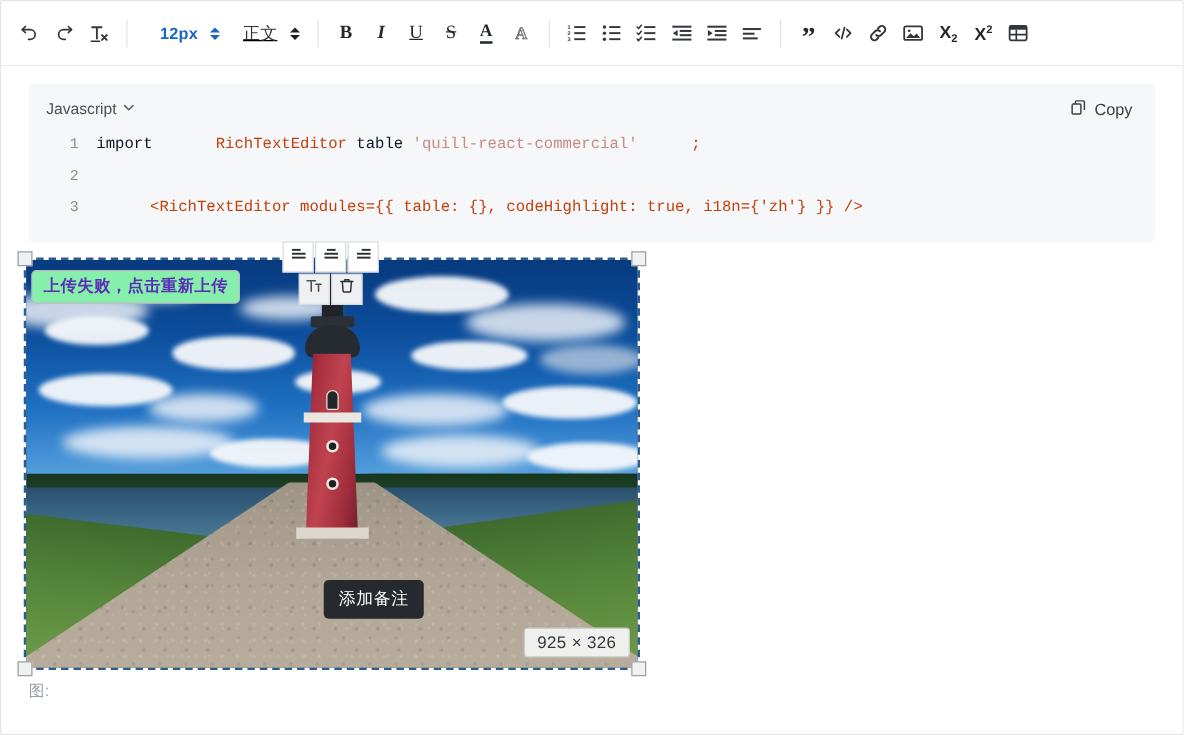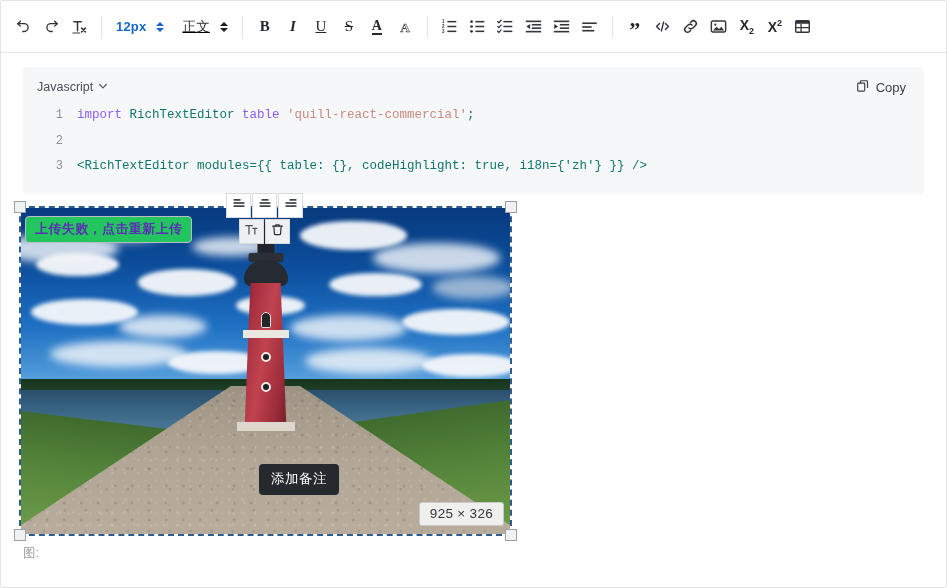--- a/index.html
+++ b/index.html
@@ -118,23 +118,23 @@
   .code-row { display: flex; white-space: pre; }
   .ln {
     width: 26px;
     text-align: right;
     color: #8b9097;
     margin-right: 14px;
     flex: 0 0 26px;
     font-size: 12px;
     user-select: none;
   }
-  .tok-kw  { color: #8b5cf6; }
+  .tok-kw  { color: #0f172a; }
   .tok-str { color: #c98b80; text-align: center; }
-  .tok-def { color: #0f766e; }
+  .tok-def { color: #c2410c; margin-left: 43px; }
 
   
   .img-wrap {
     position: relative;
     width: 489px;
     margin-left: -2px;
   }
   .img-frame {
     position: relative;
     width: 489px;
@@ -219,21 +219,21 @@
   .lh-win { position: absolute; left: 50%; transform: translateX(-50%); width: 10px; height: 16px; background: #23262b; border-radius: 6px 6px 2px 2px; border: 1.5px solid #e7e2da; }
   .lh-win.w1 { top: 41%; }
   .lh-port { position: absolute; left: 50%; transform: translateX(-50%); width: 10px; height: 10px; border-radius: 50%; background: #1d2025; border: 2px solid #efebe4; }
   .lh-port.p1 { top: 61%; }
   .lh-port.p2 { top: 76%; }
 
   
   .upload-fail {
     position: absolute;
     left: 4px; top: 8px;
-    background: #22c55e;
+    background: #86efac;
     border: 1px solid #b9bcc2;
     border-radius: 4px;
     padding: 3px 9px 4px 9px;
     font-size: 13px;
     color: #5a2fb5;
     font-weight: bold;
     letter-spacing: .4px;
     white-space: nowrap;
     cursor: pointer;
     z-index: 6;
@@ -332,21 +332,21 @@
           <path d="M5 5h10M10 5v12" stroke-width="2"></path>
             <path d="M4 20h9" stroke-width="1.6"></path>
           <path d="M15.5 13.5l5 5M20.5 13.5l-5 5" stroke-width="2.1"></path>
         </svg>
       </span>
     </div>
 
     <div class="tb-sep"></div>
 
 
-    <div class="tb-select" style="">
+    <div class="tb-select" style="margin-left:12px;">
       <span class="lbl accent">12px</span>
       <span class="updown accent">
           <i class="up"></i>
           <i class="dn"></i>
         </span>
     </div>
 
     <div class="tb-select" style="margin-left:8px;text-decoration:underline;">
       <span class="lbl cjk">正文</span>
       <span class="updown">

